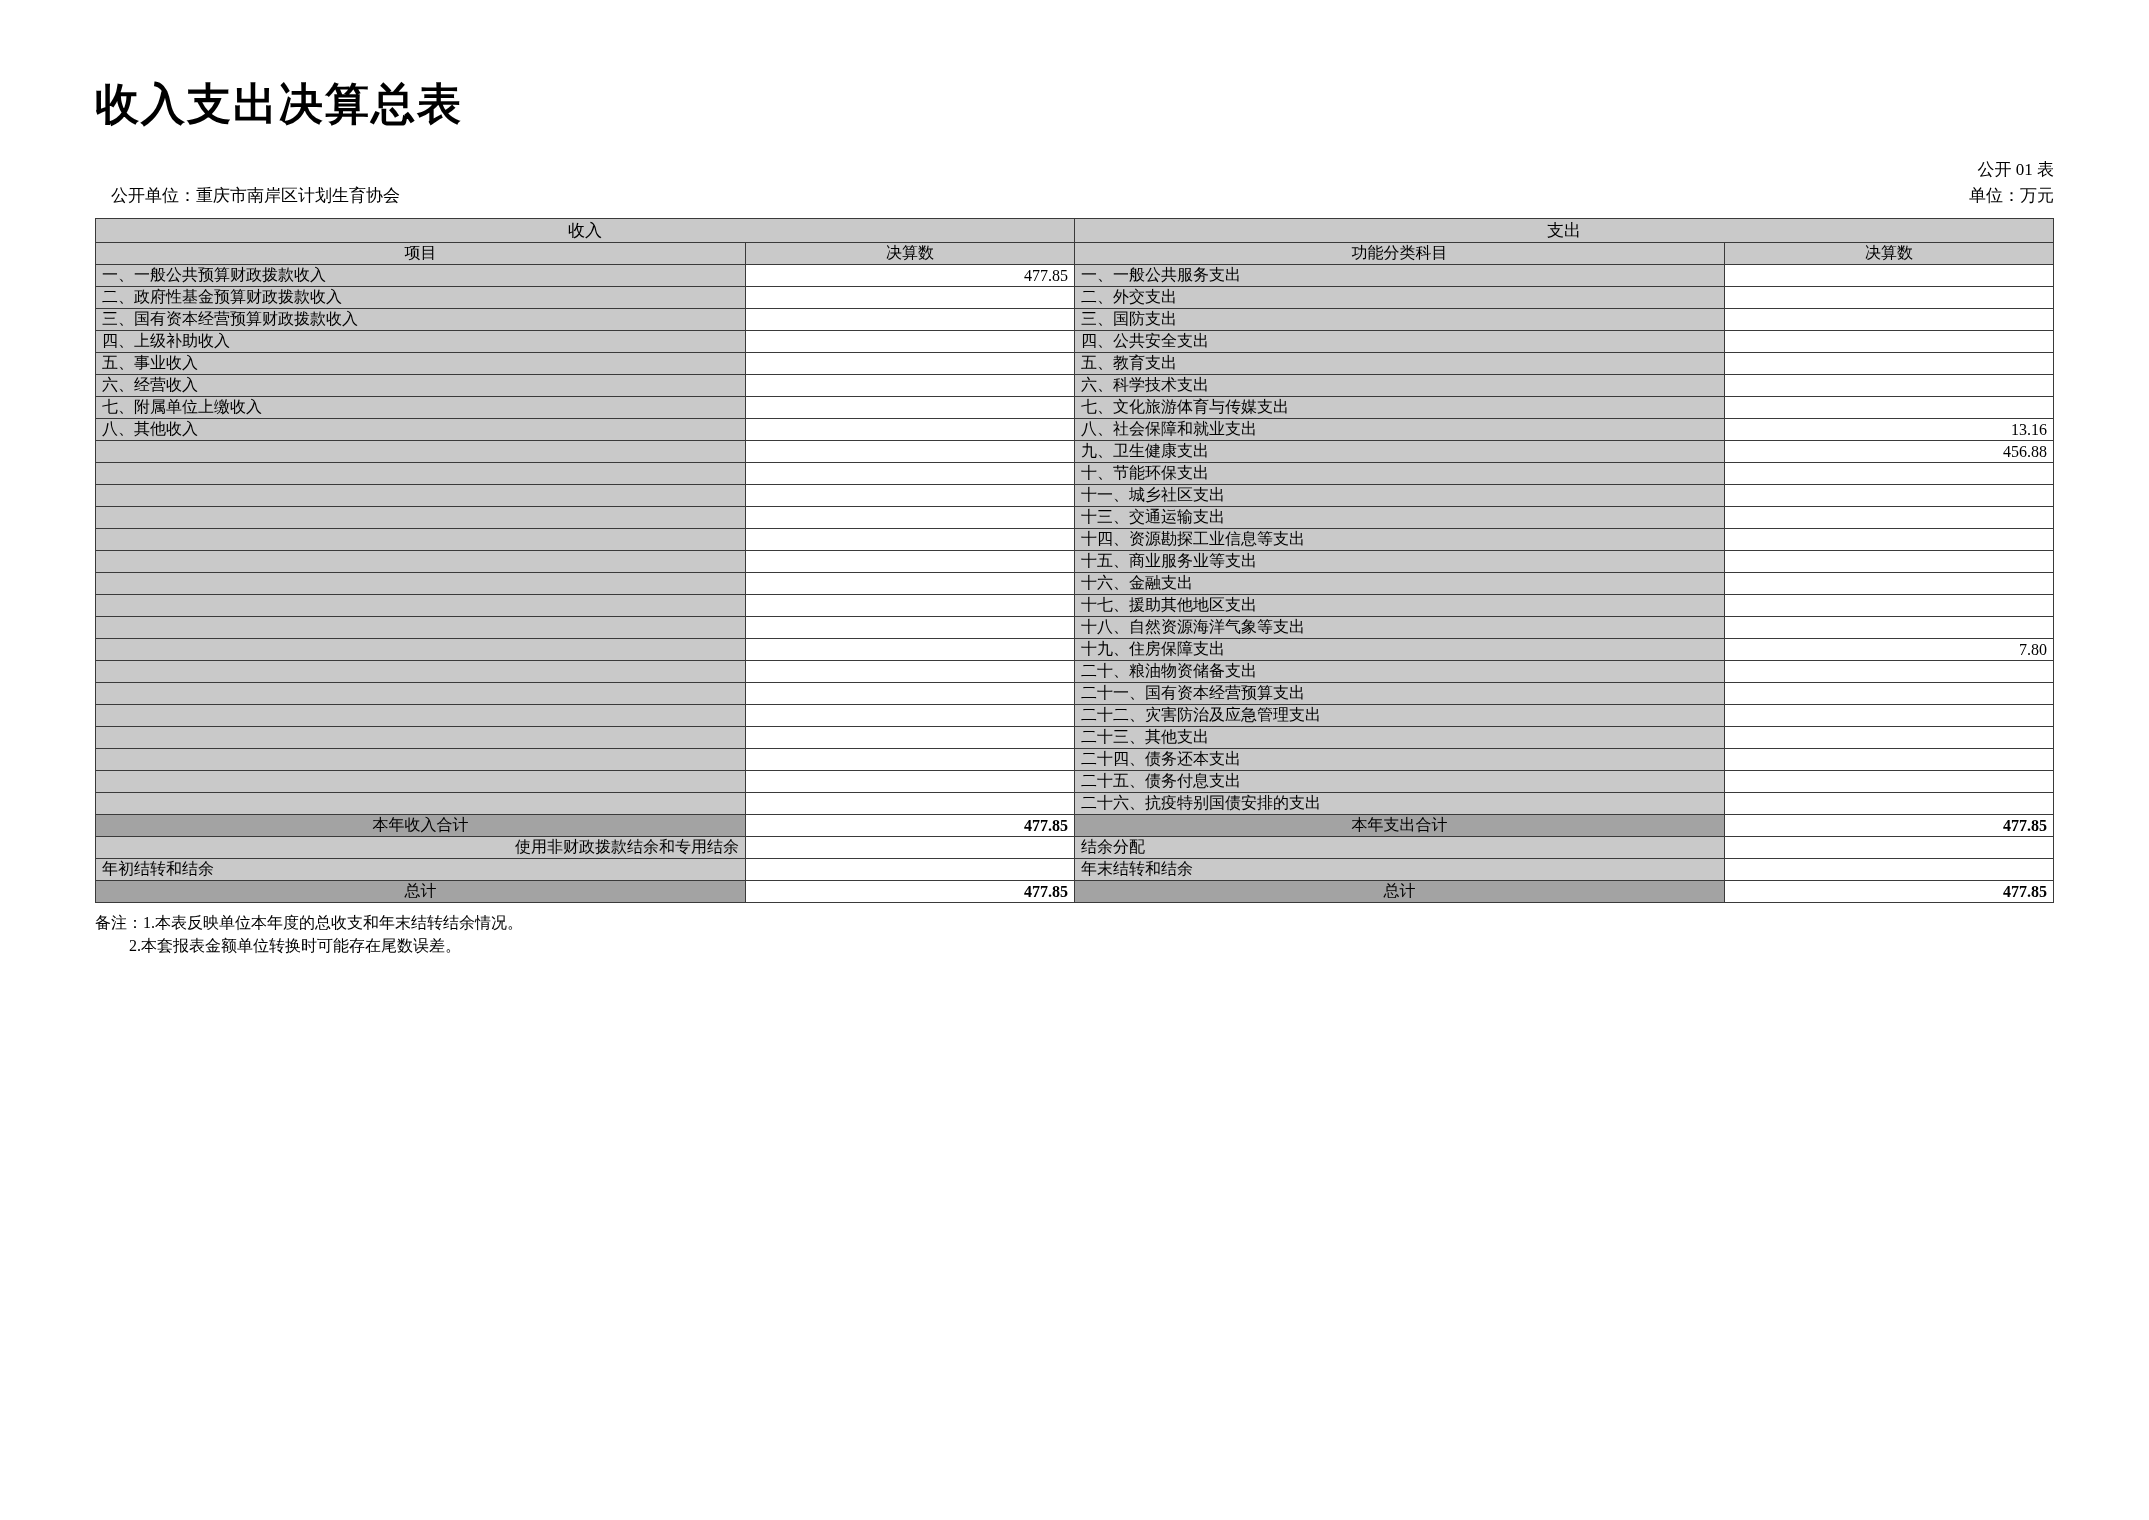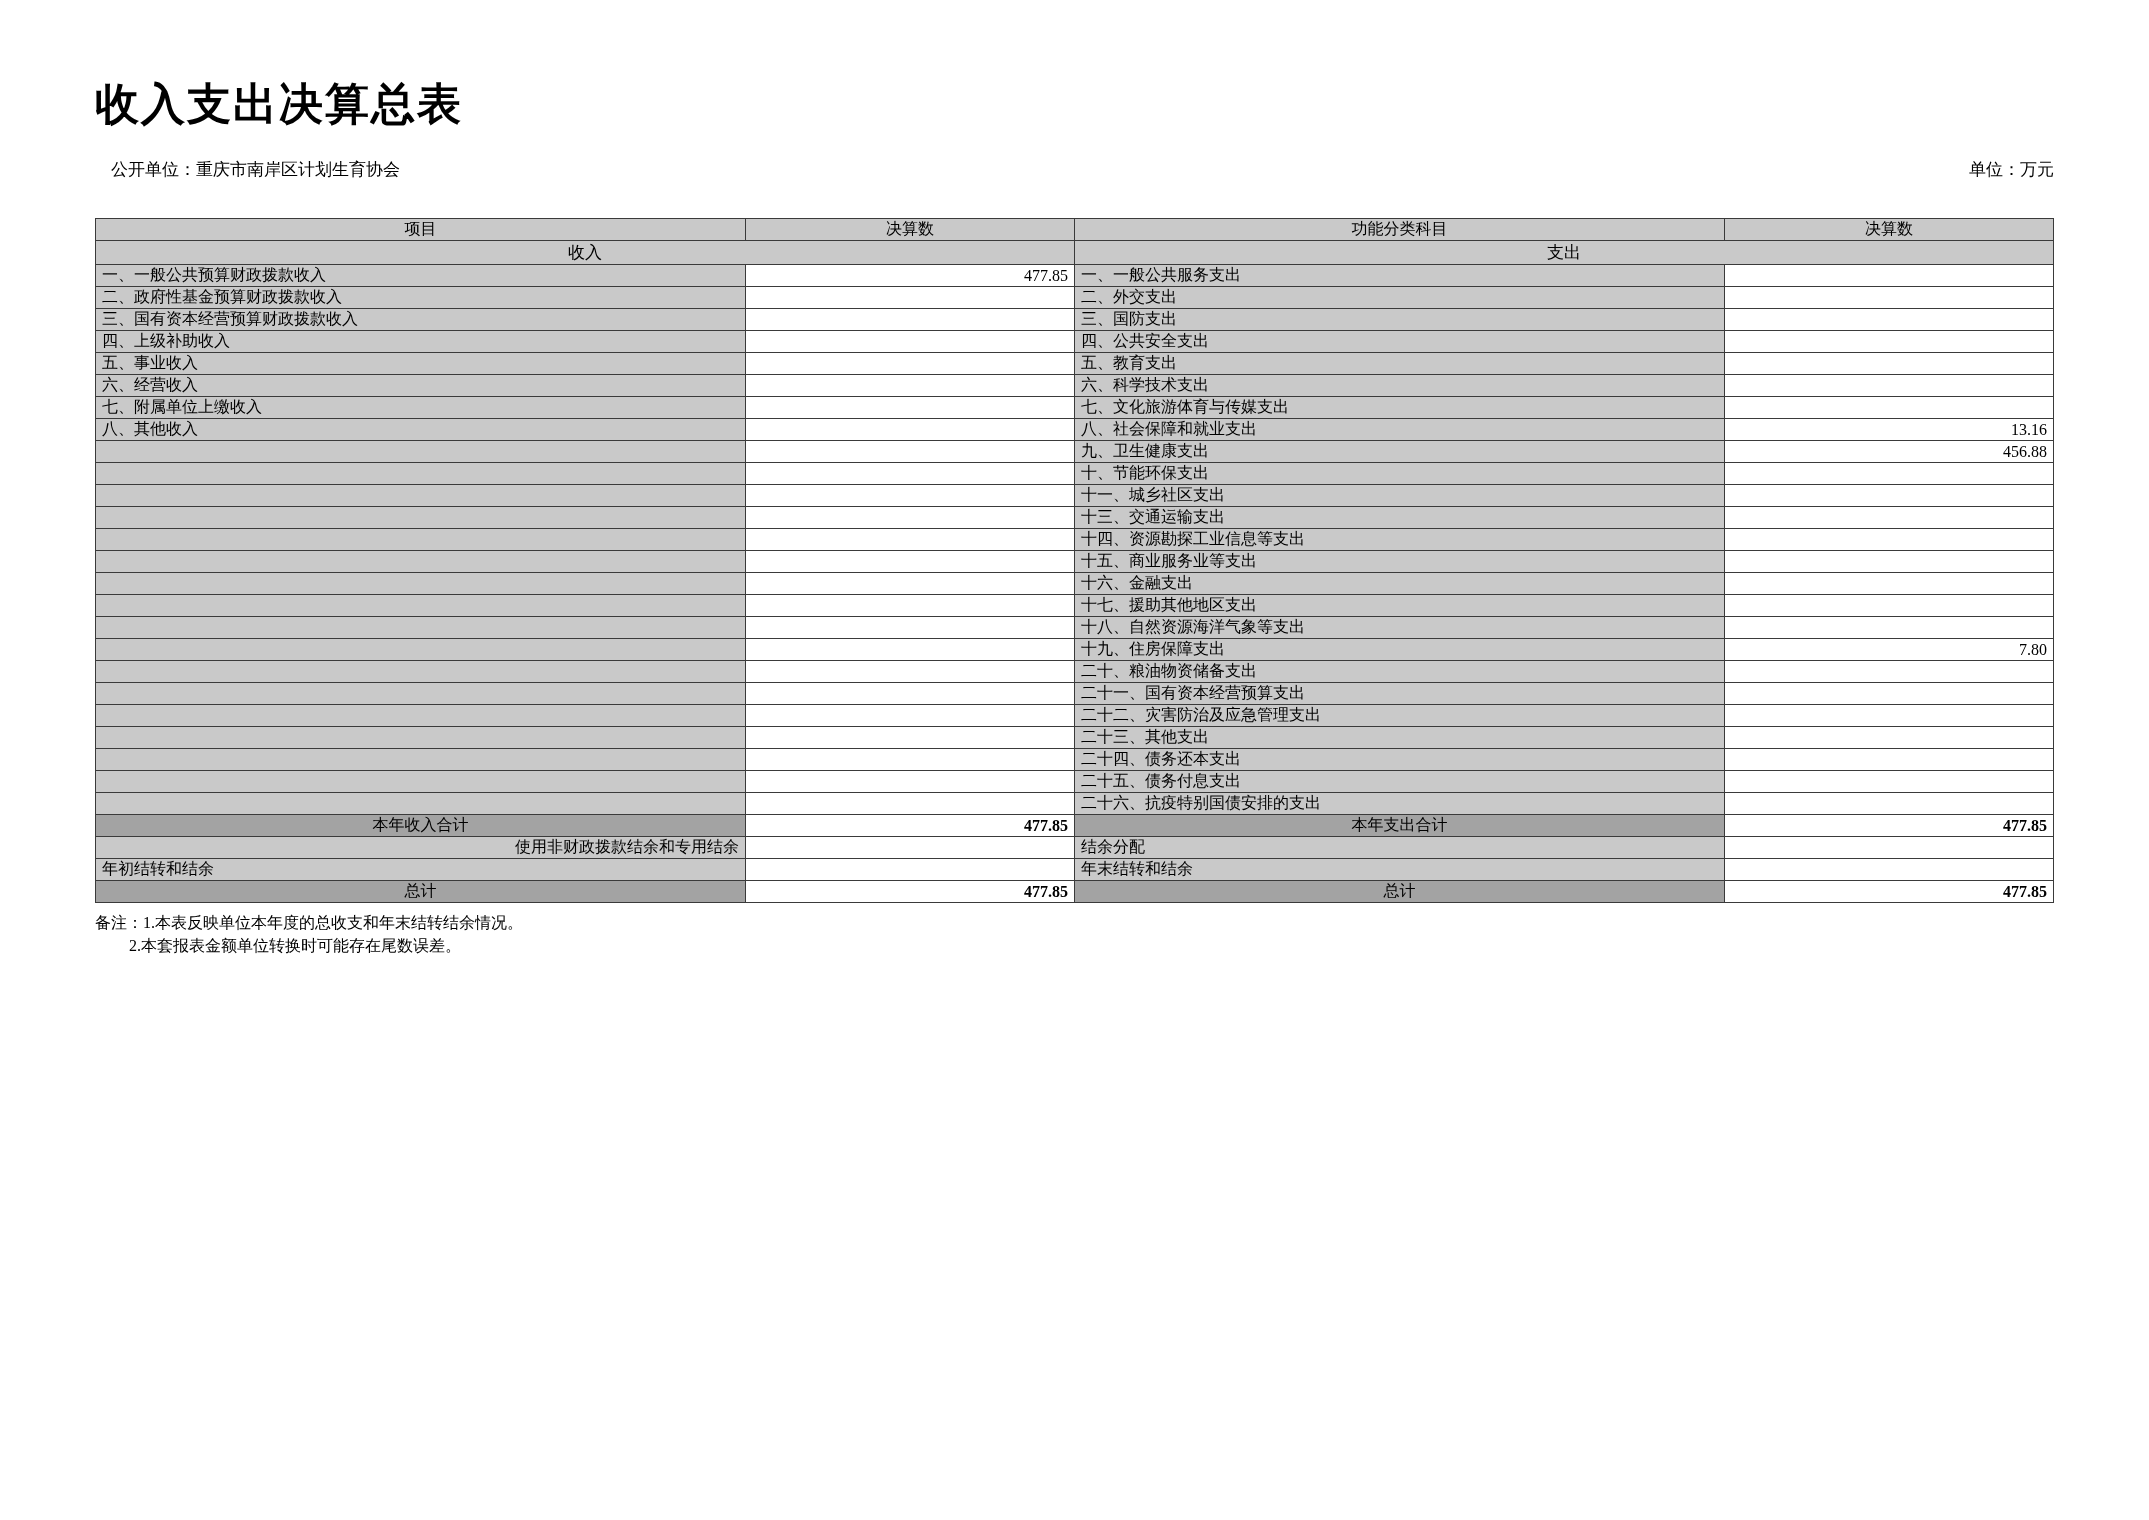--- a/index.html
+++ b/index.html
@@ -106,45 +106,48 @@
   .notes .n2 { padding-left: 34px; }
 </style>
 </head>
 <body>
 
 <div class="page">
 
   <div class="doc-title">收入支出决算总表</div>
 
   <div class="meta-block">
+    <div class="meta-row">
+      <span class="meta-right">公开 01 表</span>
+    </div>
     <div class="meta-row">
       <span class="meta-left">公开单位：重庆市南岸区计划生育协会</span>
       <span class="meta-right">单位：万元</span>
     </div>
   </div>
 
   <div class="table-wrap">
     <table class="fin">
       <colgroup>
         <col class="col-item">
           <col class="col-num">
           <col class="col-item">
           <col class="col-num">
       </colgroup>
       <thead>
         <tr>
+          <th class="hdr-group" colspan="2">收入</th>
+          <th class="hdr-group" colspan="2">支出</th>
+        </tr>
+        <tr>
           <th class="hdr-col">项目</th>
           <th class="hdr-col">决算数</th>
           <th class="hdr-col">功能分类科目</th>
           <th class="hdr-col">决算数</th>
         </tr>
-        <tr>
-          <th class="hdr-group" colspan="2">收入</th>
-          <th class="hdr-group" colspan="2">支出</th>
-        </tr>
       </thead>
       <tbody id="fin-body">
           <tr>
             <td class="label">一、一般公共预算财政拨款收入</td>
             <td class="num">477.85</td>
             <td class="label">一、一般公共服务支出</td>
             <td class="num"></td>
           </tr>
           <tr>
             <td class="label">二、政府性基金预算财政拨款收入</td>

